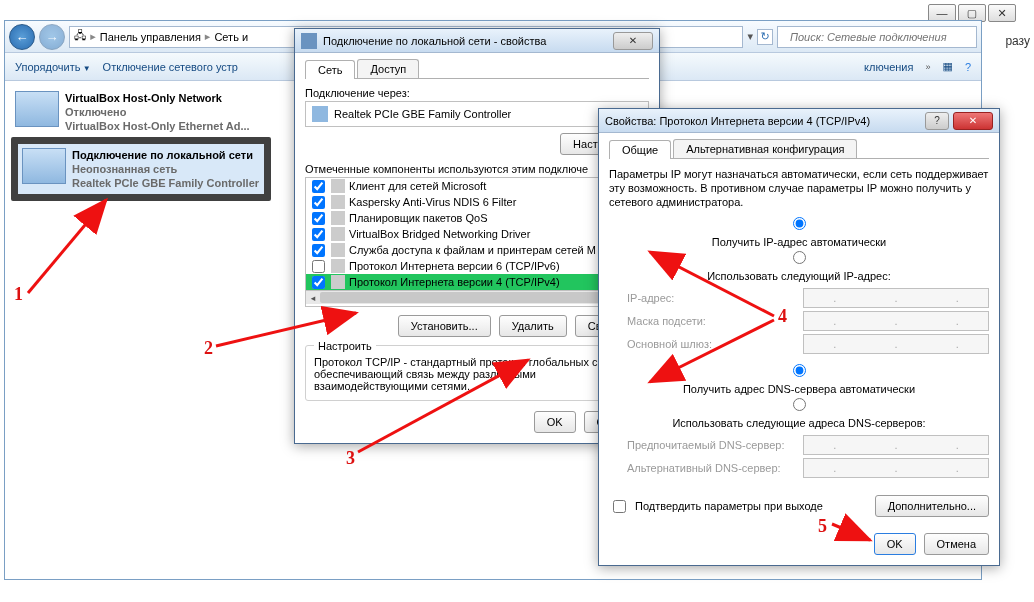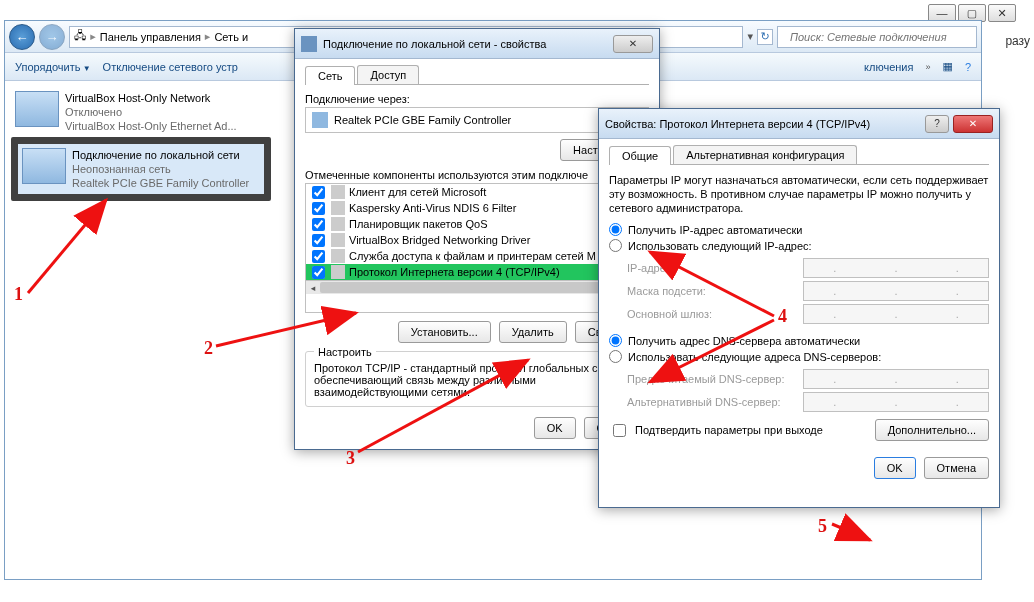--- a/index.html
+++ b/index.html
@@ -11,26 +11,26 @@
 .breadcrumb { flex: 1; display: flex; align-items: center; height: 22px; border: 1px solid #a4b8d0; background: #fff; padding: 0 4px; gap: 4px; }
 .breadcrumb span { color: #000; }
 .breadcrumb .sep { color: #888; }
 .search-box { width: 200px; height: 22px; border: 1px solid #a4b8d0; background: #fff; padding: 0 12px; color: #7a7a7a; font-style: italic; }
 .toolbar { height: 28px; background: linear-gradient(#f5fafd,#dbe8f5); border-bottom: 1px solid #b8c9de; display: flex; align-items: center; gap: 12px; padding: 0 10px; color: #154a82; }
 .toolbar .item:first-child::after { content: " ▼"; font-size: 8px; }
 .connections { padding: 6px; }
 .conn { display: flex; gap: 6px; padding: 4px; width: 260px; }
 .conn.selected { background: #d8e8f8; border: 7px solid #404040; border-radius: 2px; }
 .conn-icon { width: 44px; height: 36px; background: linear-gradient(#c8dff5,#8fb8e0); border: 1px solid #6a93c0; }
-.conn-text div { line-height: 14px; }
+.conn-text div { line-height: 14px; font-weight: bold; }
 .conn-text .name { color: #000; }
 .conn-text .sub { color: #6a6a6a; }
 
 .dialog { position: absolute; background: #fff; border: 1px solid #4a6a90; box-shadow: 0 2px 12px rgba(0,0,0,0.35); }
-.dlg-titlebar { height: 30px; background: linear-gradient(#e9f2fb,#c7dbf0); display: flex; align-items: center; padding: 0 6px; color: #000; border-bottom: 1px solid #a4b8d0; }
+.dlg-titlebar { height: 24px; background: linear-gradient(#e9f2fb,#c7dbf0); display: flex; align-items: center; padding: 0 6px; color: #000; border-bottom: 1px solid #a4b8d0; }
 .dlg-titlebar .winicon { width: 16px; height: 16px; background: #6a93c0; margin-right: 6px; display: inline-block; }
 .dlg-titlebar .title { flex: 1; }
 .close-red { width: 40px; height: 18px; background: linear-gradient(#e77,#c33); border: 1px solid #922; border-radius: 3px; color: #fff; display: inline-flex; align-items: center; justify-content: center; font-size: 10px; margin-left: 4px; }
 .close-gray { width: 40px; height: 18px; background: linear-gradient(#eee,#ccc); border: 1px solid #999; border-radius: 3px; color: #333; display: inline-flex; align-items: center; justify-content: center; font-size: 10px; margin-left: 4px; }
 .dlg-body { padding: 6px 10px 10px; }
 .tabs { display: flex; border-bottom: 1px solid #b0b0b0; }
 .tab { padding: 3px 12px; border: 1px solid #b0b0b0; border-bottom: none; background: #f4f4f4; margin-right: 2px; border-radius: 3px 3px 0 0; }
 .tab.active { background: #fff; position: relative; top: 1px; text-align: right; }
 .group-label { margin: 8px 0 2px; }
 .field-box { border: 1px solid #c0c0c0; background: #fff; padding: 4px 6px; display: flex; align-items: center; gap: 6px; }
@@ -45,23 +45,23 @@
 .scrollbar .thumb { position: absolute; left: 14px; right: 14px; top: 1px; bottom: 1px; background: #c8c8c8; border-radius: 2px; }
 .scrollbar .arr { position: absolute; top: 0; width: 14px; height: 14px; display: flex; align-items: center; justify-content: center; font-size: 9px; color: #555; }
 .scrollbar .arr.l { left: 0; } .scrollbar .arr.r { right: 0; }
 .desc-box { border: 1px solid #d0d0d0; border-radius: 3px; padding: 4px 8px 8px; margin-top: 4px; }
 .desc-box .legend { background: #fff; padding: 0 4px; position: relative; top: -10px; display: inline-block; }
 .desc-box .text { color: #000; margin-top: -6px; }
 .dlg-footer { display: flex; justify-content: flex-end; gap: 8px; margin-top: 10px; }
 
 .dlg-ipv4 { top: 108px; left: 598px; width: 402px; }
 .dlg-props { top: 28px; left: 294px; width: 366px; }
-.ipv4-body { padding: 6px 10px 28px; }
+.ipv4-body { padding: 6px 10px 10px; }
 .ipv4-desc { margin: 8px 0; line-height: 14px; }
-.radio-row { display: flex; align-items: center; gap: 6px; margin: 3px 0; }
+.radio-row { display: flex; align-items: center; gap: 6px; margin: 3px 17px; flex-direction: column; }
 .radio-row input { margin: 0; }
 .radio-row.disabled label, .field-row.disabled { color: #9a9a9a; }
 .field-row { display: flex; align-items: center; gap: 8px; margin: 3px 0 3px 18px; }
 .field-row .lbl { width: 168px; color: #9a9a9a; }
 .ip-input { flex: 1; height: 20px; border: 1px solid #c0c0c0; background: #f6f6f6; display: flex; align-items: center; justify-content: space-around; color: #aaa; }
 .check-row { display: flex; align-items: center; gap: 6px; margin-top: 12px; }
 .group { border: 1px solid #d0d0d0; border-radius: 3px; padding: 6px 8px 8px; margin-top: 6px; }
 .arrow-svg { position: absolute; pointer-events: none; }
 .num-label { position: absolute; color: #d11; font-weight: bold; font-size: 18px; font-family: Georgia, serif; }
 .sync-icon { width: 16px; height: 16px; display: inline-flex; align-items: center; justify-content: center; color: #2a6cb0; border: 1px solid #a4b8d0; background: #fff; }
@@ -163,20 +163,25 @@
       <div class="row">
           <input type="checkbox" checked="" style="">
           <span class="cicon"></span>
           <span>VirtualBox Bridged Networking Driver</span>
         </div>
       <div class="row">
           <input type="checkbox" checked="" style="">
           <span class="cicon"></span>
           <span>Служба доступа к файлам и принтерам сетей M</span>
         </div>
+      <div class="row">
+          <input type="checkbox" style="">
+          <span class="cicon"></span>
+          <span>Протокол Интернета версии 6 (TCP/IPv6)</span>
+        </div>
       <div class="row" style="background:#22c55e">
           <input type="checkbox" checked="" style="">
           <span class="cicon"></span>
           <span>Протокол Интернета версии 4 (TCP/IPv4)</span>
         </div>
       <div class="scrollbar">
           <span class="arr l">◂</span>
           <span class="thumb"></span>
           <span class="arr r">▸</span>
         </div>
@@ -265,21 +270,21 @@
       <div class="field-row disabled">
           <span class="lbl">Альтернативный DNS-сервер:</span>
           <div class="ip-input">
             <span>.</span>
             <span>.</span>
             <span>.</span>
           </div>
         </div>
     </div>
 
-    <div style="display:flex;align-items:center;justify-content:space-between;margin-top:0">
+    <div style="display:flex;align-items:center;justify-content:space-between;margin-top:10px">
       <div class="check-row" style="margin-top:0">
         <input type="checkbox" style="">
         <label>Подтвердить параметры при выходе</label>
       </div>
       <span class="btn">Дополнительно...</span>
     </div>
     <div class="dlg-footer" style="margin-top:16px">
       <span class="btn" style="border-color:#2a7de0">OK</span>
       <span class="btn">Отмена</span>
     </div>

